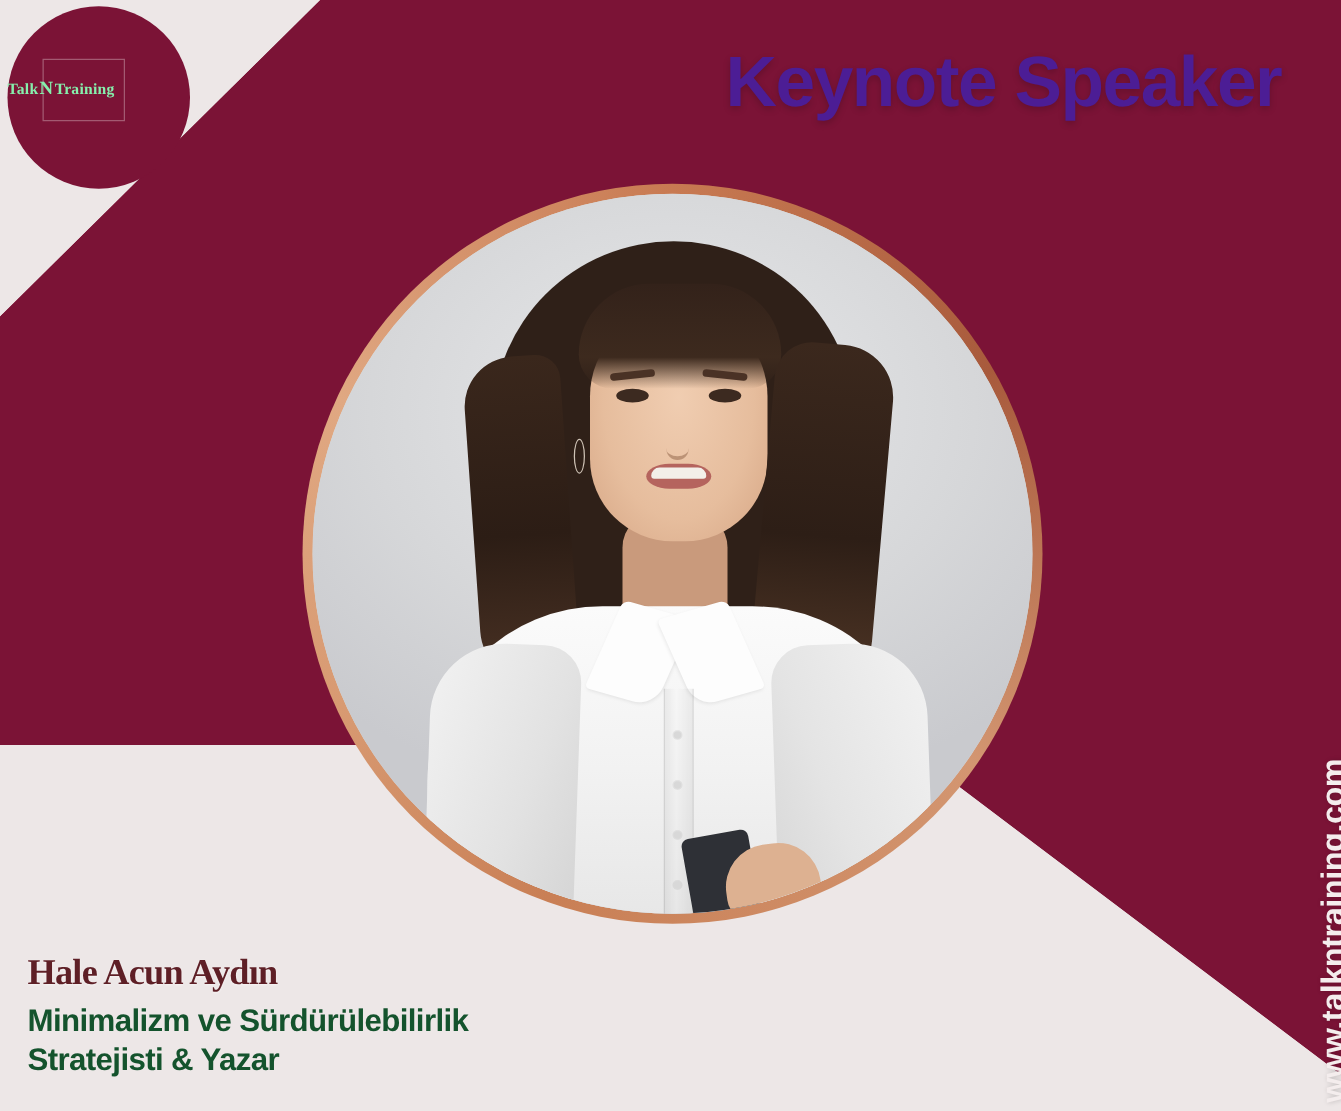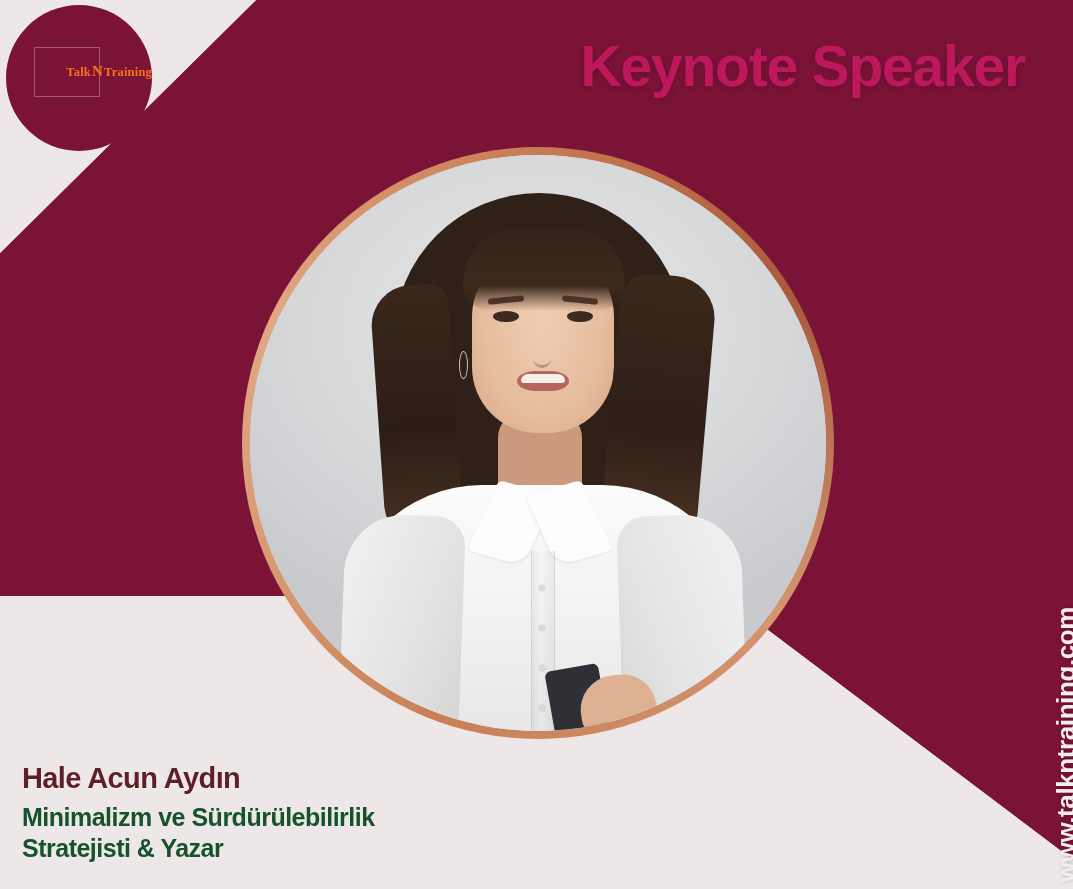--- a/index.html
+++ b/index.html
@@ -53,39 +53,39 @@
     width: 66px;
     height: 50px;
     border: 1px solid rgba(255,255,255,0.30);
     box-sizing: border-box;
   }
   .logo-wordmark {
     position: absolute;
     left: 0;
     top: 58px;
     width: 146px;
-    text-align: right;
-    color: #f97316;
+    text-align: left;
+    color: #86efac;
     font-family: "Liberation Serif", serif;
     font-size: 12.5px;
     font-weight: 700;
     letter-spacing: 0.2px;
     white-space: nowrap;
   }
   .logo-wordmark .n-mark {
     font-size: 15px;
     padding: 0 1px;
   }
 
   
   .headline {
     position: absolute;
     right: 48px;
     top: 38px;
-    color: #be185d;
+    color: #4c1d95;
     font-size: 57px;
     font-weight: 700;
     letter-spacing: -1.2px;
     line-height: 1.0;
     white-space: nowrap;
     z-index: 6;
     text-shadow: 0 2px 6px rgba(0,0,0,0.18);
   }
 
   
@@ -375,20 +375,21 @@
     z-index: 7;
   }
   .caption-name {
     color: #5e1f26;
     font-size: 29px;
     font-weight: 700;
     letter-spacing: -0.6px;
     line-height: 1.1;
     margin-bottom: 7px;
     text-shadow: 0 1px 2px rgba(255,255,255,0.6);
+    font-family: Liberation Serif, serif;
   }
   .caption-role {
     color: #14532d;
     font-size: 25px;
     font-weight: 700;
     letter-spacing: -0.5px;
     line-height: 1.22;
     white-space: pre-line;
   }
 </style>

